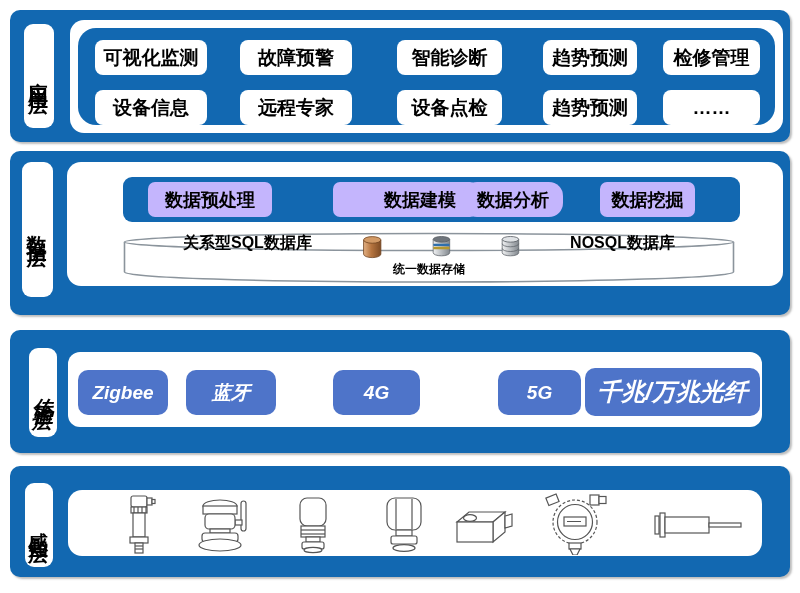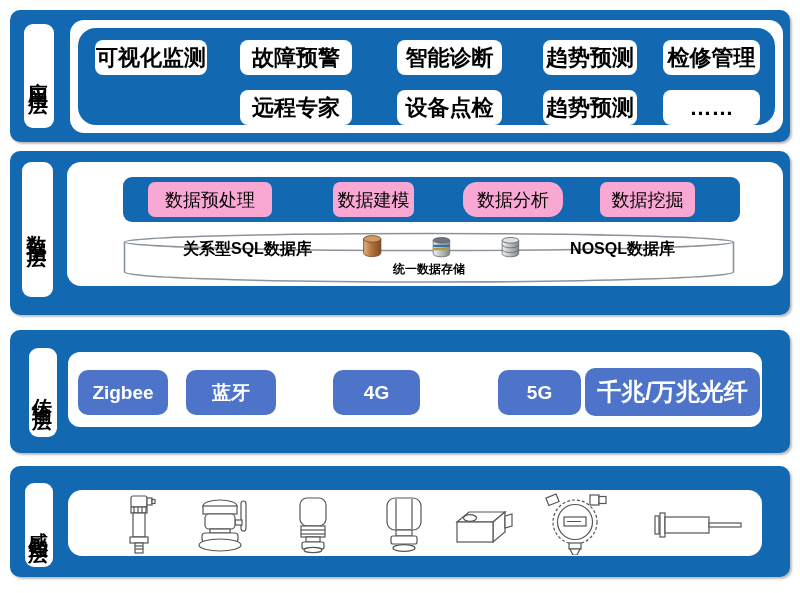--- a/index.html
+++ b/index.html
@@ -7,21 +7,21 @@
     position:relative;width:800px;height:593px;background:#fff;overflow:hidden;
     font-family:"Liberation Sans","DejaVu Sans",sans-serif;color:#111;
   }
   .band{
     position:absolute;left:10px;width:780px;border-radius:10px;
     background:var(--band-blue,#1268B1);
     box-shadow:2px 2px 2px rgba(110,110,110,.45);
   }
   #band-app{top:10px;height:132px;}
   #band-data{top:151px;height:164px;}
-  #band-net{top:330px;height:123px;}
+  #band-net{top:330px;height:123px;font-style:italic;}
   #band-sense{top:466px;height:111px;}
 
   .layer-label{
     position:absolute;background:#fff;border-radius:9px;
     display:flex;align-items:center;justify-content:center;
   }
   .layer-label span{
     writing-mode:vertical-rl;text-orientation:upright;
     font-weight:700;font-size:20px;letter-spacing:7px;color:#000;
     white-space:nowrap;
@@ -31,40 +31,40 @@
   #band-net  .layer-label{left:19px;top:18px;width:28px;height:89px;}
   #band-sense .layer-label{left:15px;top:17px;width:28px;height:84px;}
 
   
   .app-panel{position:absolute;left:60px;top:10px;width:713px;height:113px;
     background:#fff;border-radius:14px;padding:8px;box-sizing:border-box;}
   .app-panel-fill{position:relative;width:100%;height:100%;
     background:var(--band-blue,#1268B1);border-radius:18px;}
   .app-btn{position:absolute;height:35px;background:#fff;border-radius:8px;
     display:flex;align-items:center;justify-content:center;
-    font-weight:700;font-size:22px;color:#000;}
+    font-weight:700;font-size:19px;color:#000;}
   .r1{top:12px;}  .r2{top:62px;}
   .c1{left:17px;width:112px;}  .c2{left:162px;width:112px;}
   .c3{left:319px;width:105px;} .c4{left:465px;width:94px;}
   .c5{left:585px;width:97px;}
 
   
   .data-panel{position:absolute;left:57px;top:11px;width:716px;height:124px;
     background:#fff;border-radius:14px;}
   .data-bar{position:absolute;left:56px;top:15px;width:617px;height:45px;
     background:var(--band-blue,#1268B1);border-radius:9px;}
-  .data-btn{position:absolute;top:5px;height:35px;background:#f9a8d4;border-radius:7px;
-    display:flex;align-items:center;justify-content:center;
-    font-weight:400;font-size:18px;color:#000;}
-  .d1{left:25px;width:124px;} .d2{left:210px;width:81px;}
+  .data-btn{position:absolute;top:5px;height:35px;background:#c4b5fd;border-radius:7px;
+    display:flex;align-items:center;justify-content:center;
+    font-weight:700;font-size:18px;color:#000;}
+  .d1{left:25px;width:124px;} .d2{left:210px;width:114px;padding-left:30px;}
   .d3{left:340px;width:100px;border-radius:14px;} .d4{left:477px;width:95px;}
   .cylinder-wrap{position:absolute;left:56px;top:70px;width:612px;height:52px;}
   .cylinder-wrap > svg{position:absolute;left:0;top:0;}
   .storage-row{position:absolute;left:60px;right:60px;top:1px;height:27px;
-    display:flex;align-items:flex-end;justify-content:center;gap:50px;}
+    display:flex;align-items:flex-start;justify-content:center;gap:50px;}
   .storage-label{font-weight:700;font-size:16px;color:#000;white-space:nowrap;}
   .unified-label{position:absolute;left:0;right:0;top:29px;text-align:center;
     font-weight:700;font-size:12px;color:#000;}
 
   
   .net-panel{position:absolute;left:58px;top:22px;width:694px;height:75px;
     background:#fff;border-radius:12px;}
   .net-btn{position:absolute;top:18px;height:45px;border-radius:10px;
     background:var(--transport-blue,#4E74C9);
     display:flex;align-items:center;justify-content:center;
@@ -91,20 +91,21 @@
     <div class="layer-label">
       <span>应用层</span>
     </div>
     <div class="app-panel">
       <div class="app-panel-fill">
         <div class="app-btn r1 c1">可视化监测</div>
         <div class="app-btn r1 c2">故障预警</div>
         <div class="app-btn r1 c3">智能诊断</div>
         <div class="app-btn r1 c4">趋势预测</div>
         <div class="app-btn r1 c5">检修管理</div>
+        <div class="app-btn r2 c1">设备信息</div>
         <div class="app-btn r2 c2">远程专家</div>
         <div class="app-btn r2 c3">设备点检</div>
         <div class="app-btn r2 c4">趋势预测</div>
         <div class="app-btn r2 c5">……</div>
       </div>
     </div>
   </section>
 
   <section class="band" id="band-data">
     <div class="layer-label">

